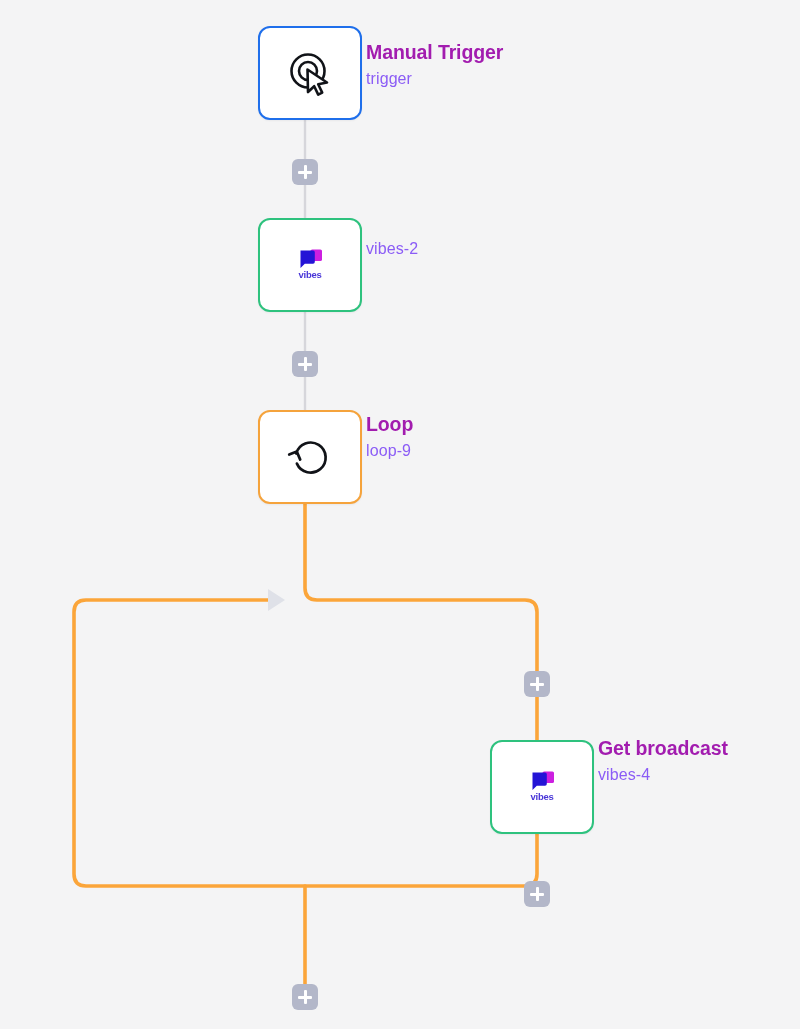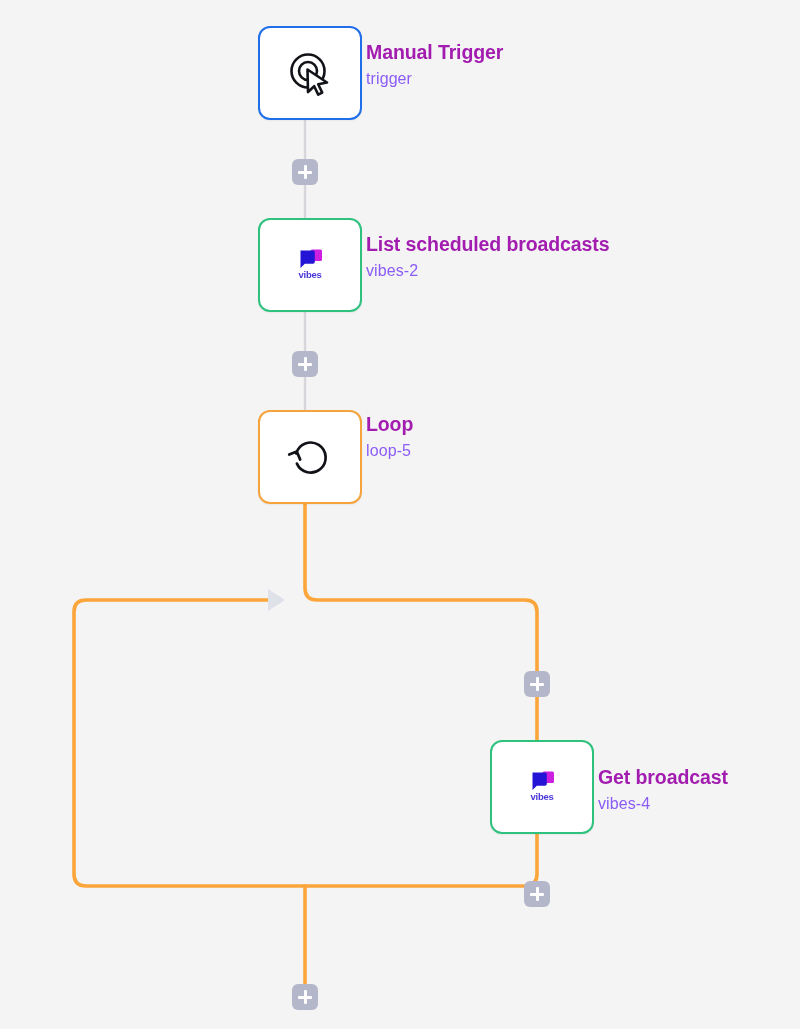--- a/index.html
+++ b/index.html
@@ -143,47 +143,46 @@
   <div class="node action" style="left:258px; top:218px;">
     <span class="node-icon">
       <svg class="vibes-logo" width="48" height="48" viewBox="0 0 48 48" fill="none">
         <rect x="24.5" y="8.5" width="11.5" height="11.5" rx="1.6" fill="#cc1fe0"></rect>
         <path d="M14.5 9.5 h12.5 a1.8 1.8 0 0 1 1.8 1.8 v9.6 a1.8 1.8 0 0 1 -1.8 1.8 h-8.2 l-4.3 4.3 z" fill="#2414d6"></path>
         <text x="24" y="36.5" text-anchor="middle" font-family="'Liberation Sans', sans-serif" font-size="9.5" font-weight="bold" fill="#4a37d8" letter-spacing="-0.3">vibes</text>
       </svg>
     </span>
   </div>
   <div class="node-labels" style="left:366px; top:233px;">
-    <div class="node-title">List scheduled broadcasts</div>
     <div class="node-subtitle">vibes-2</div>
   </div>
 
   <div class="node loop" style="left:258px; top:410px;">
     <span class="node-icon">
       <svg width="52" height="52" viewBox="0 0 52 52" fill="none">
         <path d="M12.2 22.5 A15 15 0 1 1 12.9 32.6" stroke="#111318" stroke-width="2.7" stroke-linecap="round" fill="none"></path>
         <path d="M5.2 23.6 L12.8 20.6 L16.2 28.6" stroke="#111318" stroke-width="2.7" stroke-linecap="round" stroke-linejoin="round" fill="none"></path>
       </svg>
     </span>
   </div>
   <div class="node-labels" style="left:366px; top:413px;">
     <div class="node-title">Loop</div>
-    <div class="node-subtitle">loop-5</div>
+    <div class="node-subtitle">loop-9</div>
   </div>
 
   <div class="node action" style="left:490px; top:740px;">
     <span class="node-icon">
       <svg class="vibes-logo" width="48" height="48" viewBox="0 0 48 48" fill="none">
         <rect x="24.5" y="8.5" width="11.5" height="11.5" rx="1.6" fill="#cc1fe0"></rect>
         <path d="M14.5 9.5 h12.5 a1.8 1.8 0 0 1 1.8 1.8 v9.6 a1.8 1.8 0 0 1 -1.8 1.8 h-8.2 l-4.3 4.3 z" fill="#2414d6"></path>
         <text x="24" y="36.5" text-anchor="middle" font-family="'Liberation Sans', sans-serif" font-size="9.5" font-weight="bold" fill="#4a37d8" letter-spacing="-0.3">vibes</text>
       </svg>
     </span>
   </div>
-  <div class="node-labels" style="left:598px; top:766px;">
+  <div class="node-labels" style="left:598px; top:737px;">
     <div class="node-title">Get broadcast</div>
     <div class="node-subtitle">vibes-4</div>
   </div>
 
   <div class="plus-btn" style="left:292px; top:159px;"></div>
   <div class="plus-btn" style="left:292px; top:351px;"></div>
   <div class="plus-btn" style="left:524px; top:671px;"></div>
   <div class="plus-btn" style="left:524px; top:881px;"></div>
   <div class="plus-btn" style="left:292px; top:984px;"></div>
 

